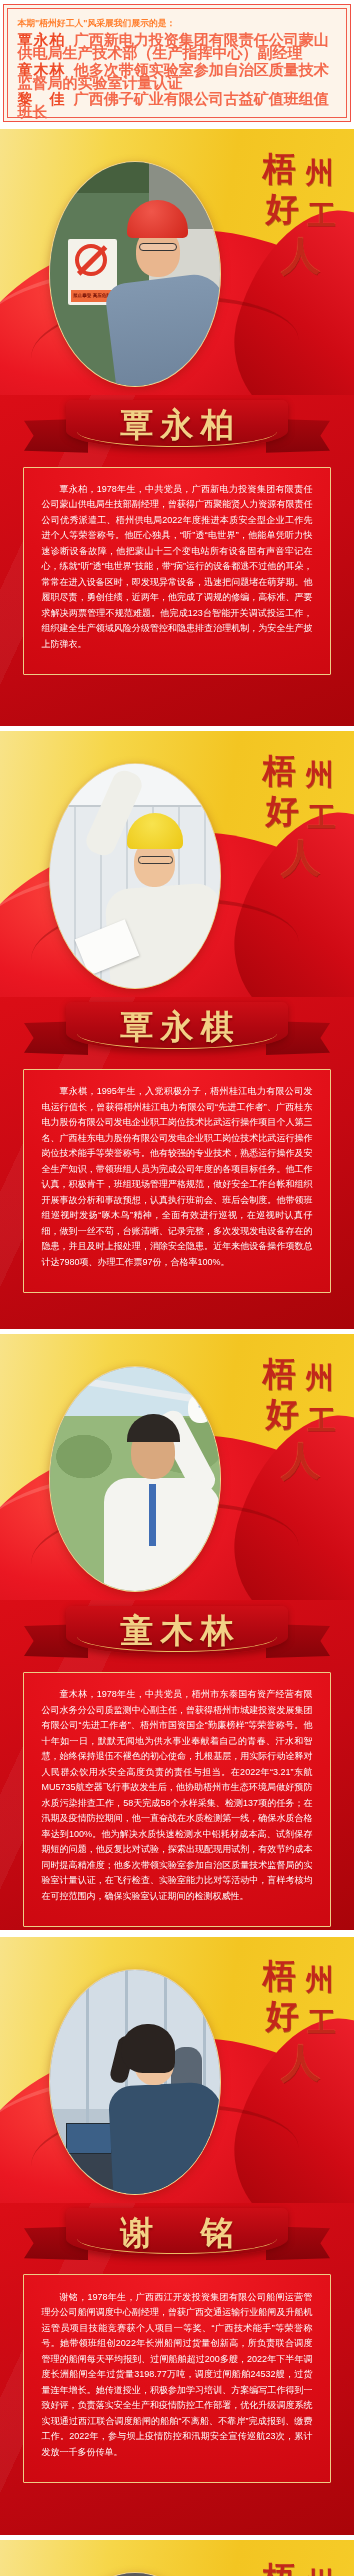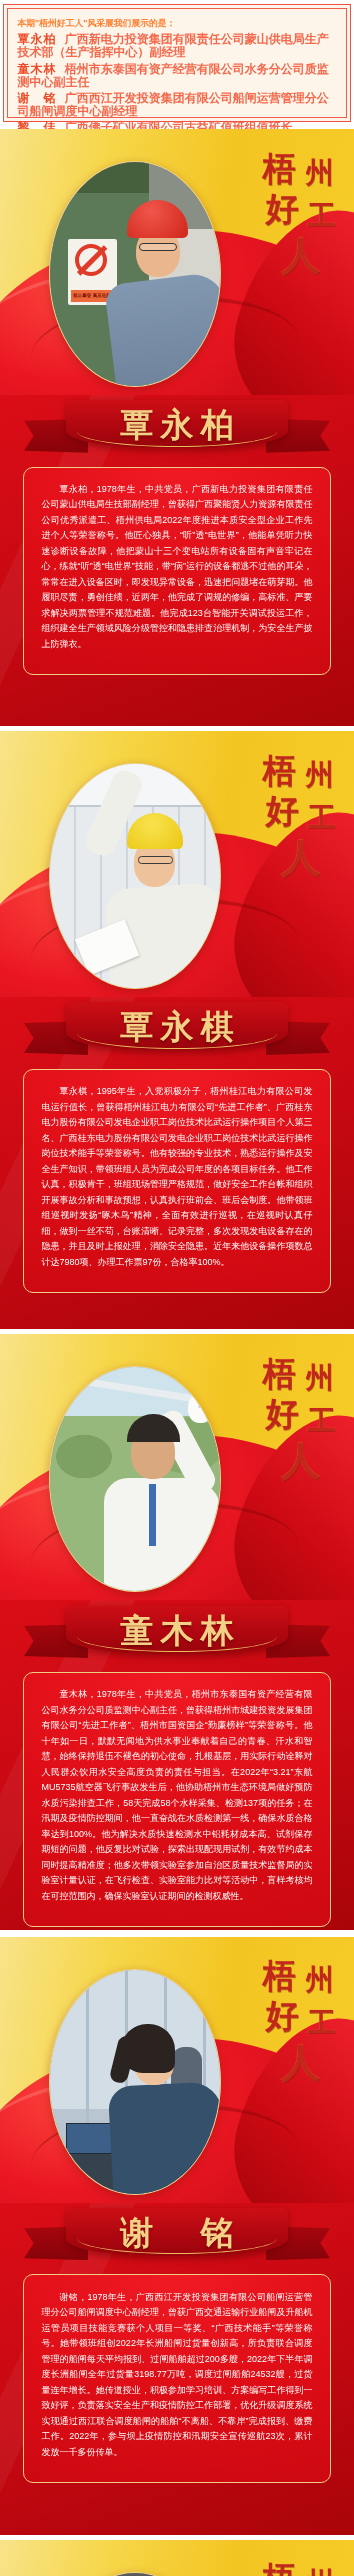--- a/index.html
+++ b/index.html
@@ -5,21 +5,21 @@
   * { box-sizing: border-box; margin: 0; padding: 0; }
   html,body { background:#ffffff; }
   body { width:354px; font-family:"Liberation Sans","DejaVu Sans",sans-serif; position:relative; }
 
   
   .intro-wrap { height:129px; background:#fff; position:relative; }
   .intro-card { position:absolute; left:3.1px; right:3.1px; top:3.6px; height:118px;
                 background:#fdf4ea; border:1.5px solid #f05043; padding:12.4px 13.4px 5.2px 13.4px; }
   .intro-card .inner-line { position:absolute; inset:3.1px; border:0.5px solid #f05c4b; pointer-events:none; }
   .intro-heading { color:#ff7d2b; font-weight:bold; font-size:8.8px; line-height:13.4px; margin-bottom:2.1px; }
-  .intro-row { font-size:12px; font-weight:bold; line-height:13px; margin-top:3.1px; }
+  .intro-row { font-size:15px; font-weight:bold; line-height:13px; margin-top:3.1px; }
   .intro-row .nm { color:#ee4b28; letter-spacing:1px; margin-right:8.2px; white-space:nowrap; }
   .intro-row .tt { color:#f4694c; }
 
   
   .person { position:relative; overflow:hidden;
     background:
       linear-gradient(115deg, rgba(255,255,255,.06) 0 10%, rgba(255,255,255,0) 10% 34%, rgba(255,255,255,.05) 34% 41%, rgba(255,255,255,0) 41%),
       linear-gradient(160deg,#ef1822 0%,#da0d16 38%,#c50812 70%,#a90409 100%); }
   .gap { height:5.2px; background:#fff; }
 
@@ -55,21 +55,21 @@
   .band { position:absolute; left:66px; right:66px; top:0; height:48px;
     background:linear-gradient(180deg,#cd0e16 0%,#b00710 55%,#99040b 100%);
     border-radius:6.2px 6.2px 40% 40% / 6.2px 6.2px 17.5px 17.5px; box-shadow:0 2.6px 6.2px rgba(90,0,0,.45); }
   .gold-curve { position:absolute; left:77px; right:77px; top:29px; height:17.5px;
     border-bottom:1.5px solid #ecbc62; border-radius:0 0 50% 50% / 0 0 15.5px 15.5px; }
   .bname { position:absolute; left:0; right:0; top:1px; height:48px; text-align:center;
     font-family:"DejaVu Serif","Liberation Serif",serif; font-weight:700; font-size:33px; line-height:47px;
     color:#f2d186; letter-spacing:7.2px; text-indent:7.2px; text-shadow:0 1.5px 2.1px rgba(90,10,0,.55); }
 
   
-  .bio-card { margin:13.4px 23px 0 23px; border:1px solid #eecd85; border-radius:10px;
+  .bio-card { margin:13.4px 23px 0 23px; border:1px solid #eecd85; border-radius:1px;
     background:radial-gradient(135% 115% at 50% 0%, #f01a23 0%, #de0d16 48%, #cb0810 100%);
     padding:14.4px 17.5px 21.6px 17.5px; }
   .bio { color:#ffffff; font-size:9px; line-height:15.5px; text-align:justify; text-indent:2em; }
 
   
   .scene { position:absolute; inset:0; }
   .abs { position:absolute; }
 
   
   .p1 .bgL { left:0; top:0; bottom:0; width:58%; background:linear-gradient(180deg,#46603e 0 14%, #5d7a58 14% 100%); }
@@ -128,24 +128,21 @@
 <body>
 
 <div class="intro-wrap">
   <div class="intro-card">
     <div class="inner-line"></div>
     <div class="intro-heading">本期"梧州好工人"风采展我们展示的是：</div>
     <div class="intro-row">
       <span class="nm">覃永柏</span><span class="tt">广西新电力投资集团有限责任公司蒙山供电局生产技术部（生产指挥中心）副经理</span>
     </div>
     <div class="intro-row">
-      <span class="nm">童木林</span><span class="tt">梧州市东泰国有资产经营有限公司水务分公司质监测中心副主任</span>
-    </div>
-    <div class="intro-row">
-      <span class="nm">谢　铭</span><span class="tt">广西西江开发投资集团有限公司船闸运营管理分公司船闸调度中心副经理</span>
+      <span class="nm">童木林</span><span class="tt">他多次带领实验室参加自治区质量技术监督局的实验室计量认证</span>
     </div>
     <div class="intro-row">
       <span class="nm">黎　佳</span><span class="tt">广西佛子矿业有限公司古益矿值班组值班长</span>
     </div>
   </div>
 </div>
 
 <section class="person" style="height:597px">
   <div class="photo-area">
     <div class="drape-main"></div>

